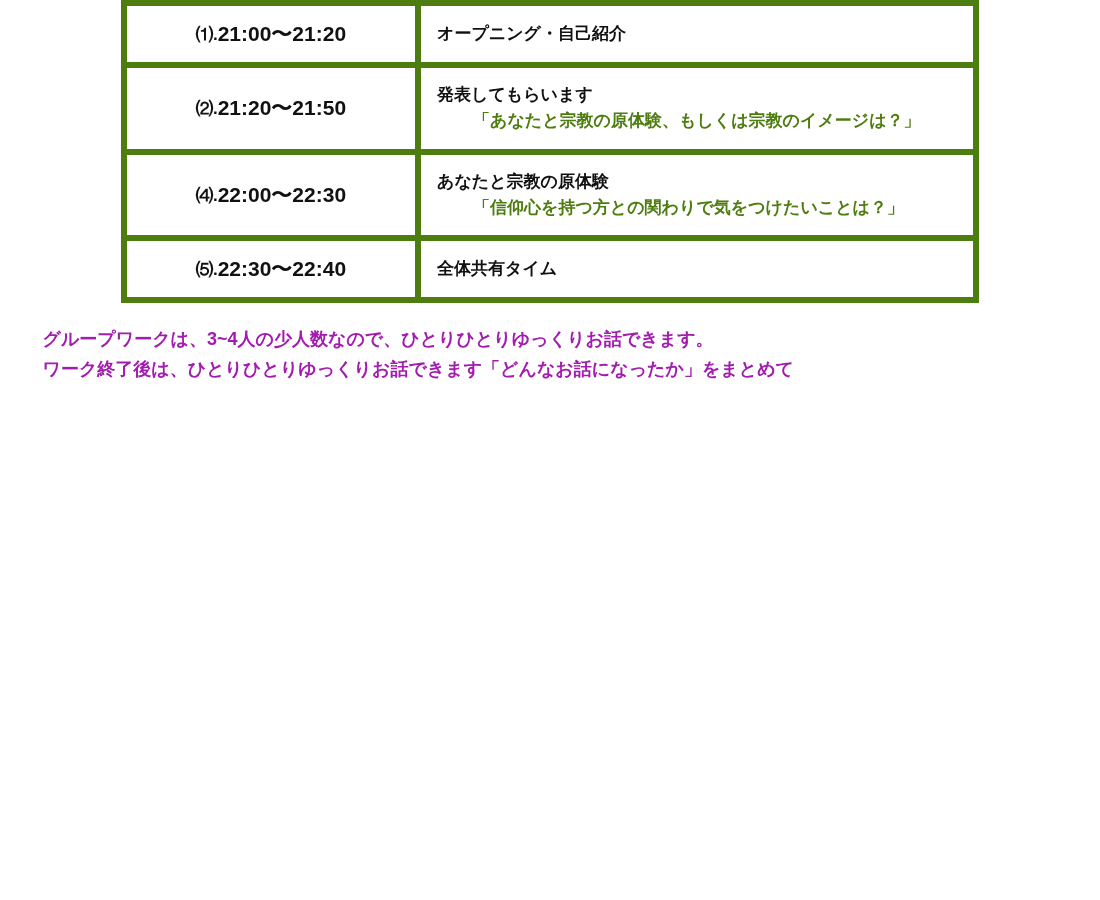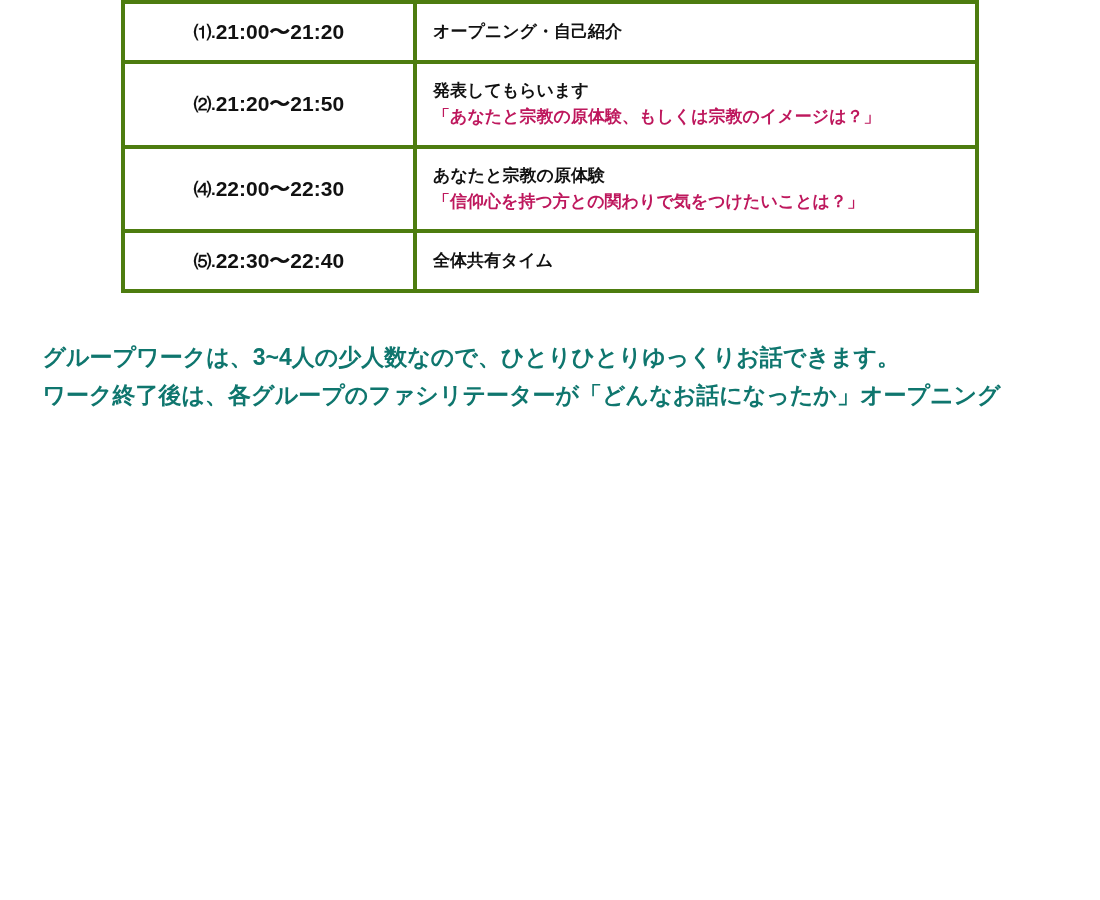--- a/index.html
+++ b/index.html
@@ -32,21 +32,21 @@
   .table-wrap {
     margin: 0 auto;
     width: 858px;
   }
   table.timetable {
     width: 100%;
     border-collapse: collapse;
     table-layout: fixed;
   }
   table.timetable td {
-    border: 4px solid #4d7c0f;
+    border: 6px solid #4d7c0f;
     vertical-align: middle;
     padding: 14px 16px;
   }
   td.time-cell {
     width: 256px;
     text-align: center;
     font-size: 21px;
     font-weight: bold;
     white-space: nowrap;
   }
@@ -58,30 +58,31 @@
   td.desc-cell {
     font-size: 17px;
     font-weight: bold;
     line-height: 1.55;
   }
   .desc-main {
     color: #111111;
     display: block;
   }
   .desc-quote {
-    color: #be185d;
+    color: #4d7c0f;
     display: block;
+    margin-left: 36px;
   }
   .footnote {
-    margin: 46px auto 0 auto;
+    margin: 22px auto 0 auto;
     width: 1015px;
-    font-size: 23px;
+    font-size: 18px;
     font-weight: bold;
     line-height: 1.62;
-    color: #0f766e;
+    color: #a21caf;
   }
   .footnote span {
     display: block;
   }
 </style>
 </head>
 <body>
 
 <div class="page">
 
@@ -129,16 +130,16 @@
           </td>
         </tr>
 
 
       </tbody>
     </table>
   </div>
 
   <div class="footnote">
     <span>グループワークは、3~4人の少人数なので、ひとりひとりゆっくりお話できます。</span>
-    <span>ワーク終了後は、各グループのファシリテーターが「どんなお話になったか」オープニング</span>
+    <span>ワーク終了後は、ひとりひとりゆっくりお話できます「どんなお話になったか」をまとめて</span>
   </div>
 
 </div>
 
 </body></html>

